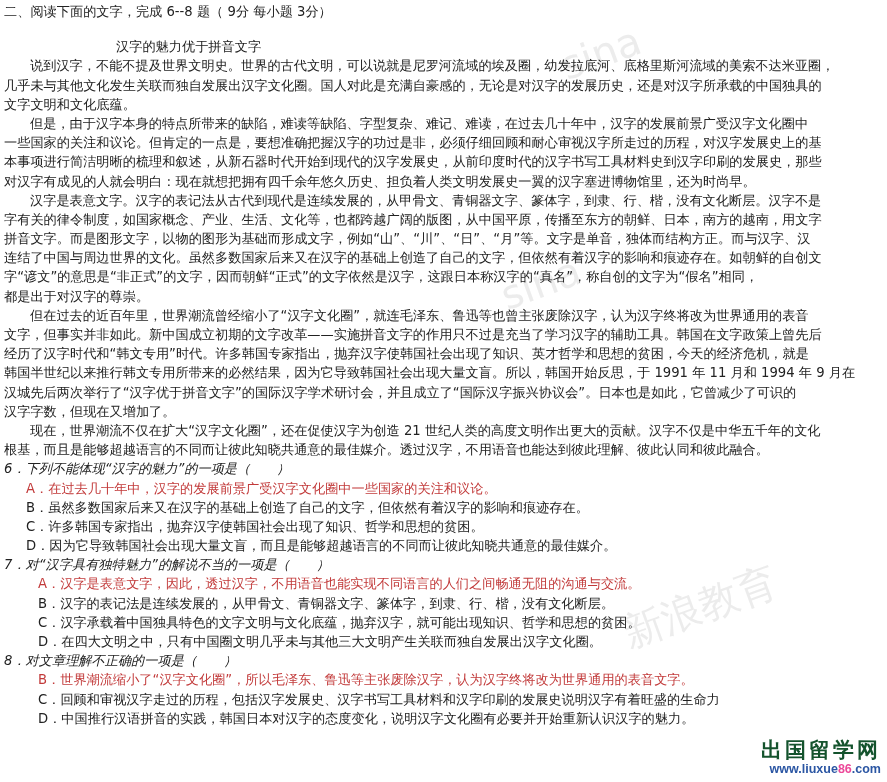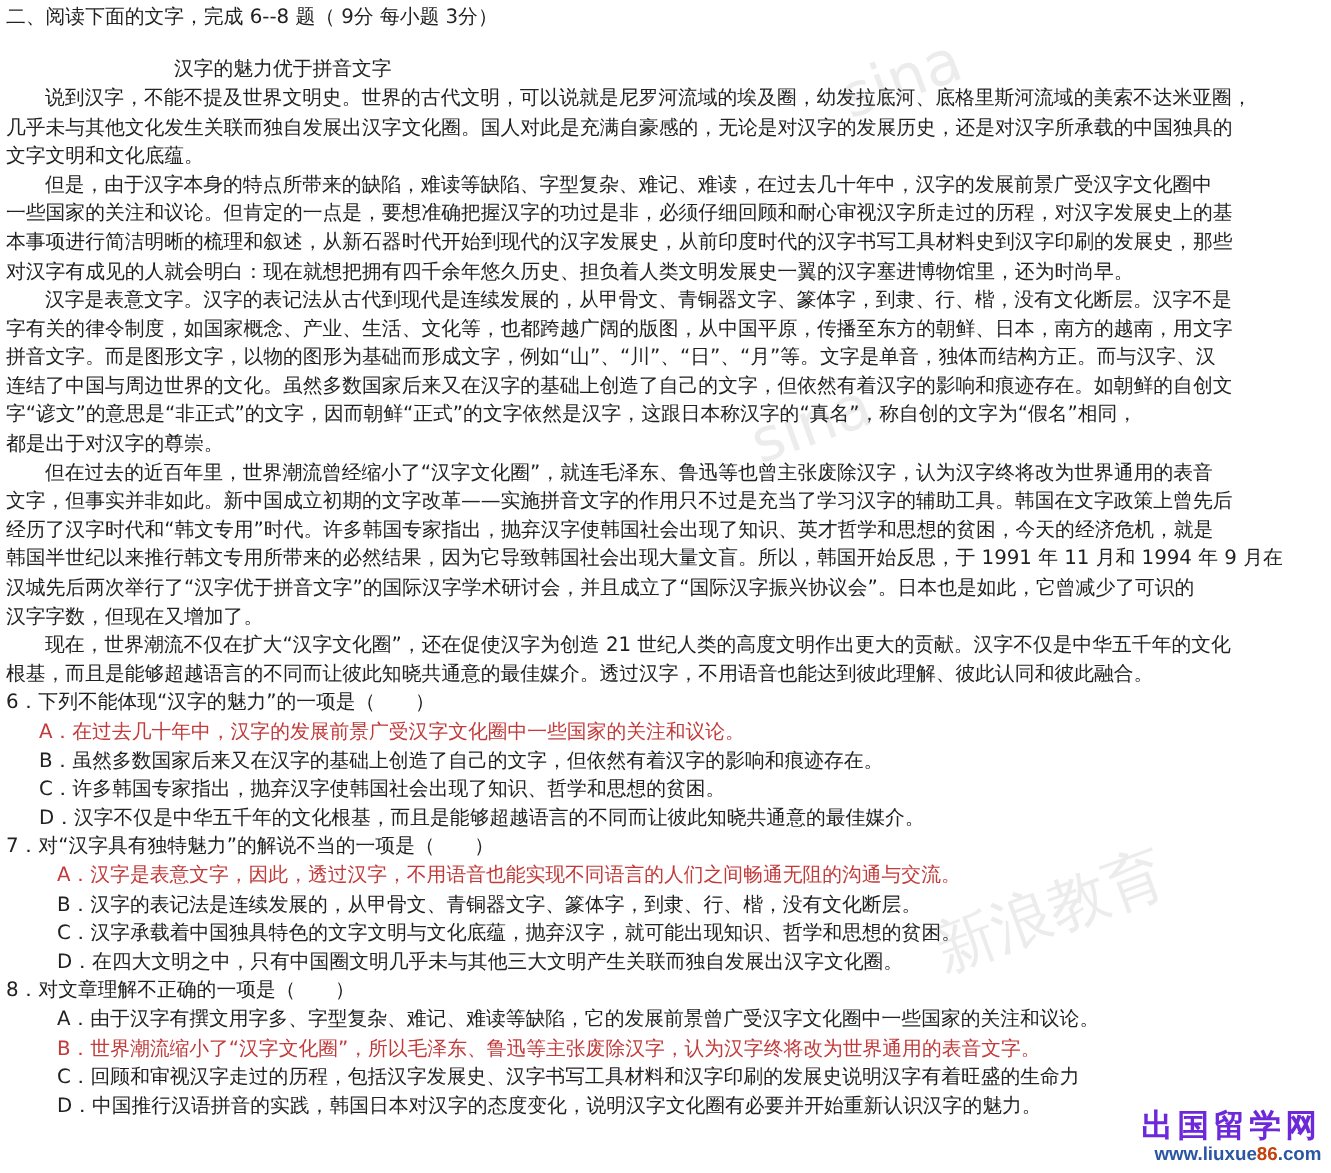--- a/index.html
+++ b/index.html
@@ -4,28 +4,28 @@
 <style>
   html, body { margin:0; padding:0; background:#ffffff; }
   body {
     width:887px; height:782px; overflow:hidden; position:relative;
     font-family:"DejaVu Sans", sans-serif; color:#222222;
   }
   .doc { position:absolute; left:4px; top:2px; width:880px; font-size:13.2px; line-height:19.2px; }
   .line { white-space:nowrap; overflow:hidden; height:19.2px; }
   .title { padding-left:112px;margin-top:16px; }
   .indent { padding-left:26px; }
-  .q { padding-left:0; }
+  .q { padding-left:0;font-style:italic; }
   .opt { padding-left:22px; }
   .opt8 { padding-left:34px; }
   .correct { color:#c23a3a; }
   .logo { position:absolute; right:4px; bottom:6px; text-align:right; background:rgba(255,255,255,0.85); padding:0 2px; }
-  .logo-cn { font-size:21px; font-weight:bold; color:#6d28d9; letter-spacing:3px; line-height:24px; }
+  .logo-cn { font-size:21px; font-weight:bold; color:#14532d; letter-spacing:3px; line-height:24px; }
   .logo-url { font-family:"Liberation Sans", sans-serif; font-size:12.5px; font-weight:bold; color:#2b56a3; line-height:14px; }
-  .logo-url .hl { color:#c2410c; }
+  .logo-url .hl { color:#ec4899; }
   .wm { position:absolute; color:rgba(200,200,200,0.35); font-size:40px; transform:rotate(-20deg); pointer-events:none; }
 </style>
 </head>
 <body>
 
 <div class="wm" style="left:560px;top:30px;">sina</div>
 <div class="wm" style="left:500px;top:260px;">sina</div>
 <div class="wm" style="left:620px;top:580px;">新浪教育</div>
 
 <div class="doc">
@@ -66,34 +66,33 @@
   <div>
     <div class="line indent">现在，世界潮流不仅在扩大“汉字文化圈”，还在促使汉字为创造 21 世纪人类的高度文明作出更大的贡献。汉字不仅是中华五千年的文化</div>
     <div class="line">根基，而且是能够超越语言的不同而让彼此知晓共通意的最佳媒介。透过汉字，不用语音也能达到彼此理解、彼此认同和彼此融合。</div>
   </div>
 
   <div>
     <div class="line q">6．下列不能体现“汉字的魅力”的一项是（　　）</div>
     <div class="line opt correct">A．在过去几十年中，汉字的发展前景广受汉字文化圈中一些国家的关注和议论。</div>
     <div class="line opt">B．虽然多数国家后来又在汉字的基础上创造了自己的文字，但依然有着汉字的影响和痕迹存在。</div>
     <div class="line opt">C．许多韩国专家指出，抛弃汉字使韩国社会出现了知识、哲学和思想的贫困。</div>
-    <div class="line opt">D．汉字不仅是中华五千年的文化根基，而且是能够超越语言的不同而让彼此知晓共通意的最佳媒介。</div>
+    <div class="line opt">D．因为它导致韩国社会出现大量文盲，而且是能够超越语言的不同而让彼此知晓共通意的最佳媒介。</div>
   </div>
 
   <div>
     <div class="line q">7．对“汉字具有独特魅力”的解说不当的一项是（　　）</div>
     <div class="line opt8 correct">A．汉字是表意文字，因此，透过汉字，不用语音也能实现不同语言的人们之间畅通无阻的沟通与交流。</div>
     <div class="line opt8">B．汉字的表记法是连续发展的，从甲骨文、青铜器文字、篆体字，到隶、行、楷，没有文化断层。</div>
     <div class="line opt8">C．汉字承载着中国独具特色的文字文明与文化底蕴，抛弃汉字，就可能出现知识、哲学和思想的贫困。</div>
     <div class="line opt8">D．在四大文明之中，只有中国圈文明几乎未与其他三大文明产生关联而独自发展出汉字文化圈。</div>
   </div>
 
   <div>
     <div class="line q">8．对文章理解不正确的一项是（　　）</div>
-    <div class="line opt8">A．由于汉字有撰文用字多、字型复杂、难记、难读等缺陷，它的发展前景曾广受汉字文化圈中一些国家的关注和议论。</div>
     <div class="line opt8 correct">B．世界潮流缩小了“汉字文化圈”，所以毛泽东、鲁迅等主张废除汉字，认为汉字终将改为世界通用的表音文字。</div>
     <div class="line opt8">C．回顾和审视汉字走过的历程，包括汉字发展史、汉字书写工具材料和汉字印刷的发展史说明汉字有着旺盛的生命力</div>
     <div class="line opt8">D．中国推行汉语拼音的实践，韩国日本对汉字的态度变化，说明汉字文化圈有必要并开始重新认识汉字的魅力。</div>
   </div>
 </div>
 
 <div class="logo">
   <div class="logo-cn">出国留学网</div>
   <div class="logo-url"><span>www.liuxue</span><span class="hl">86</span><span>.com</span></div>
 </div>

